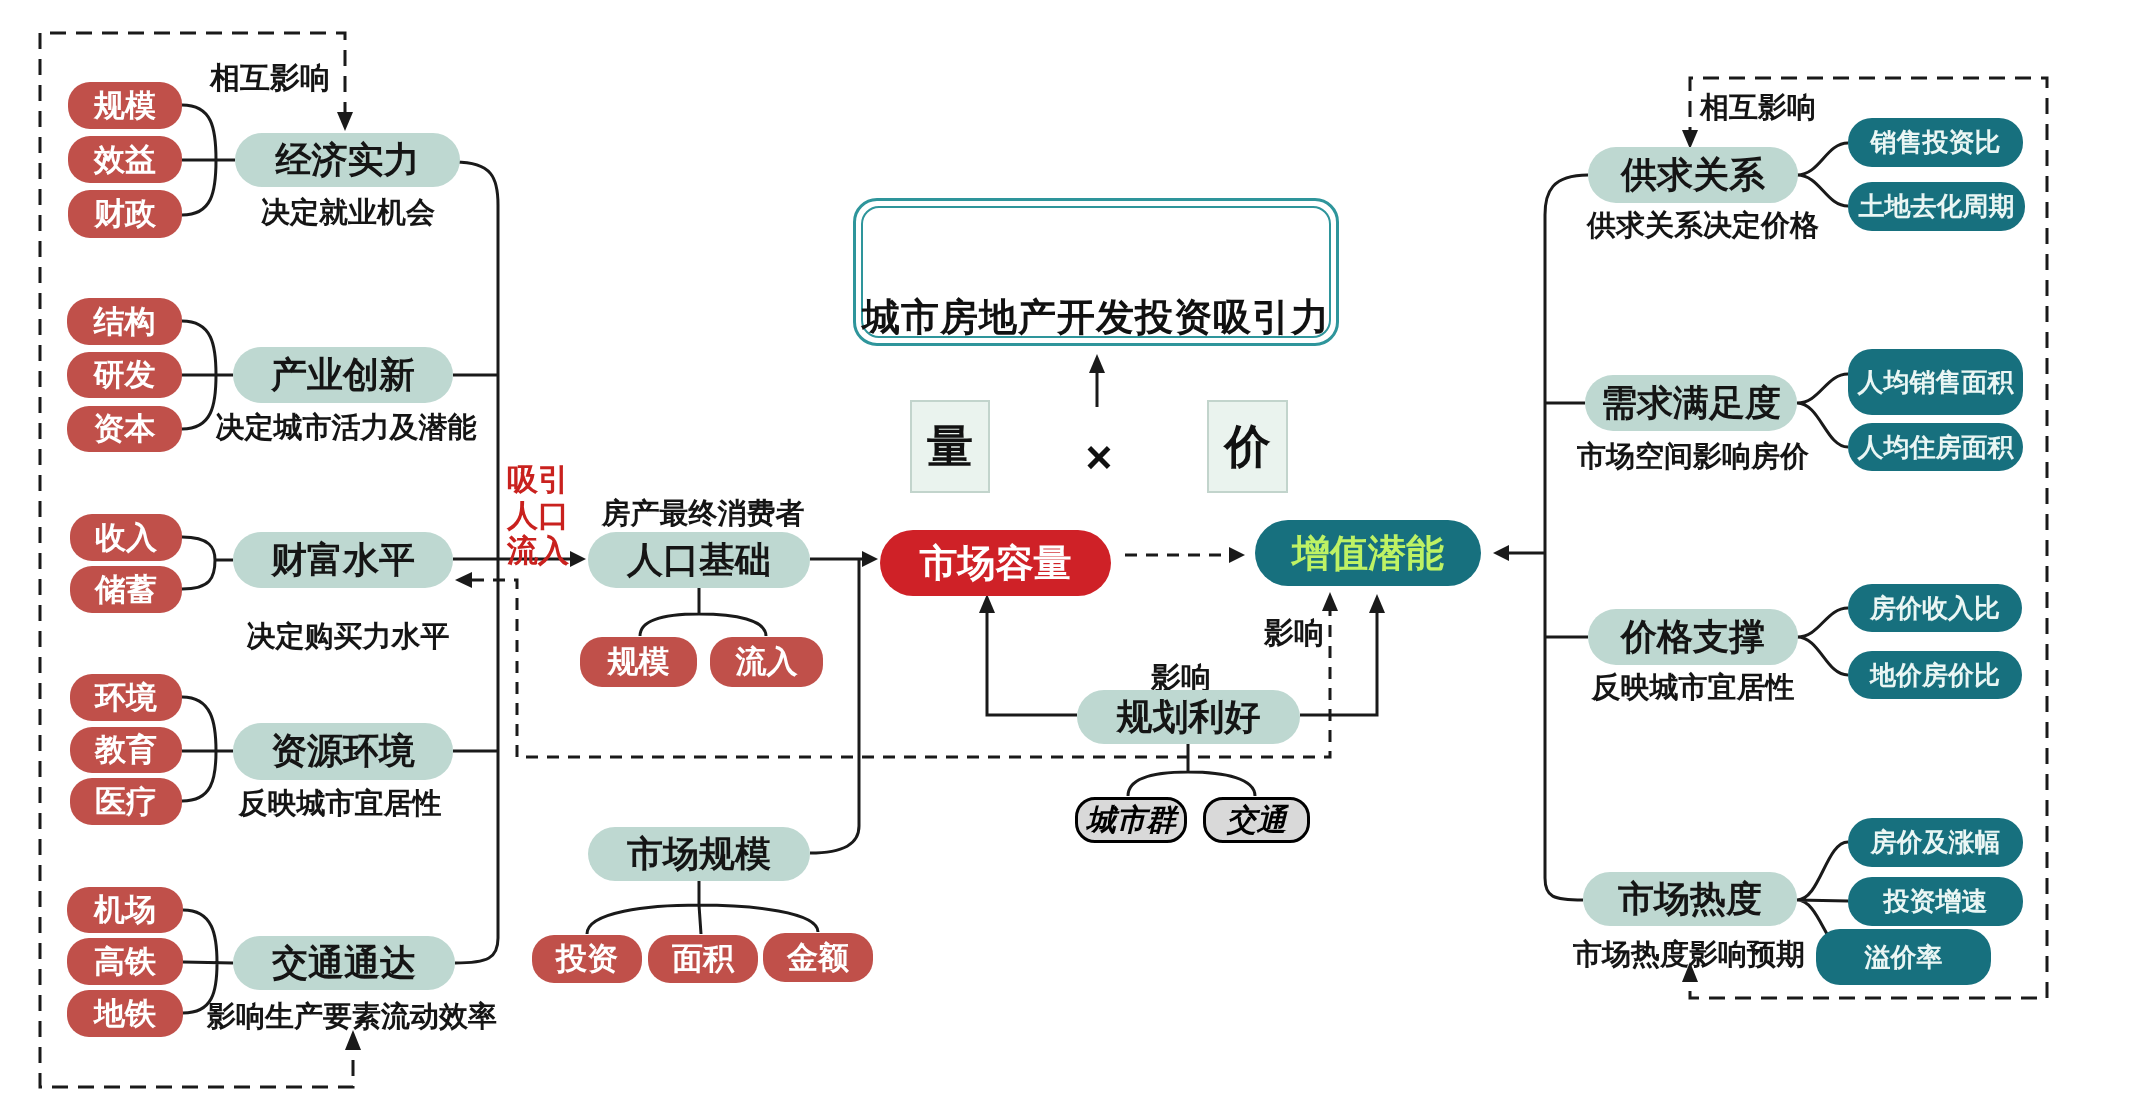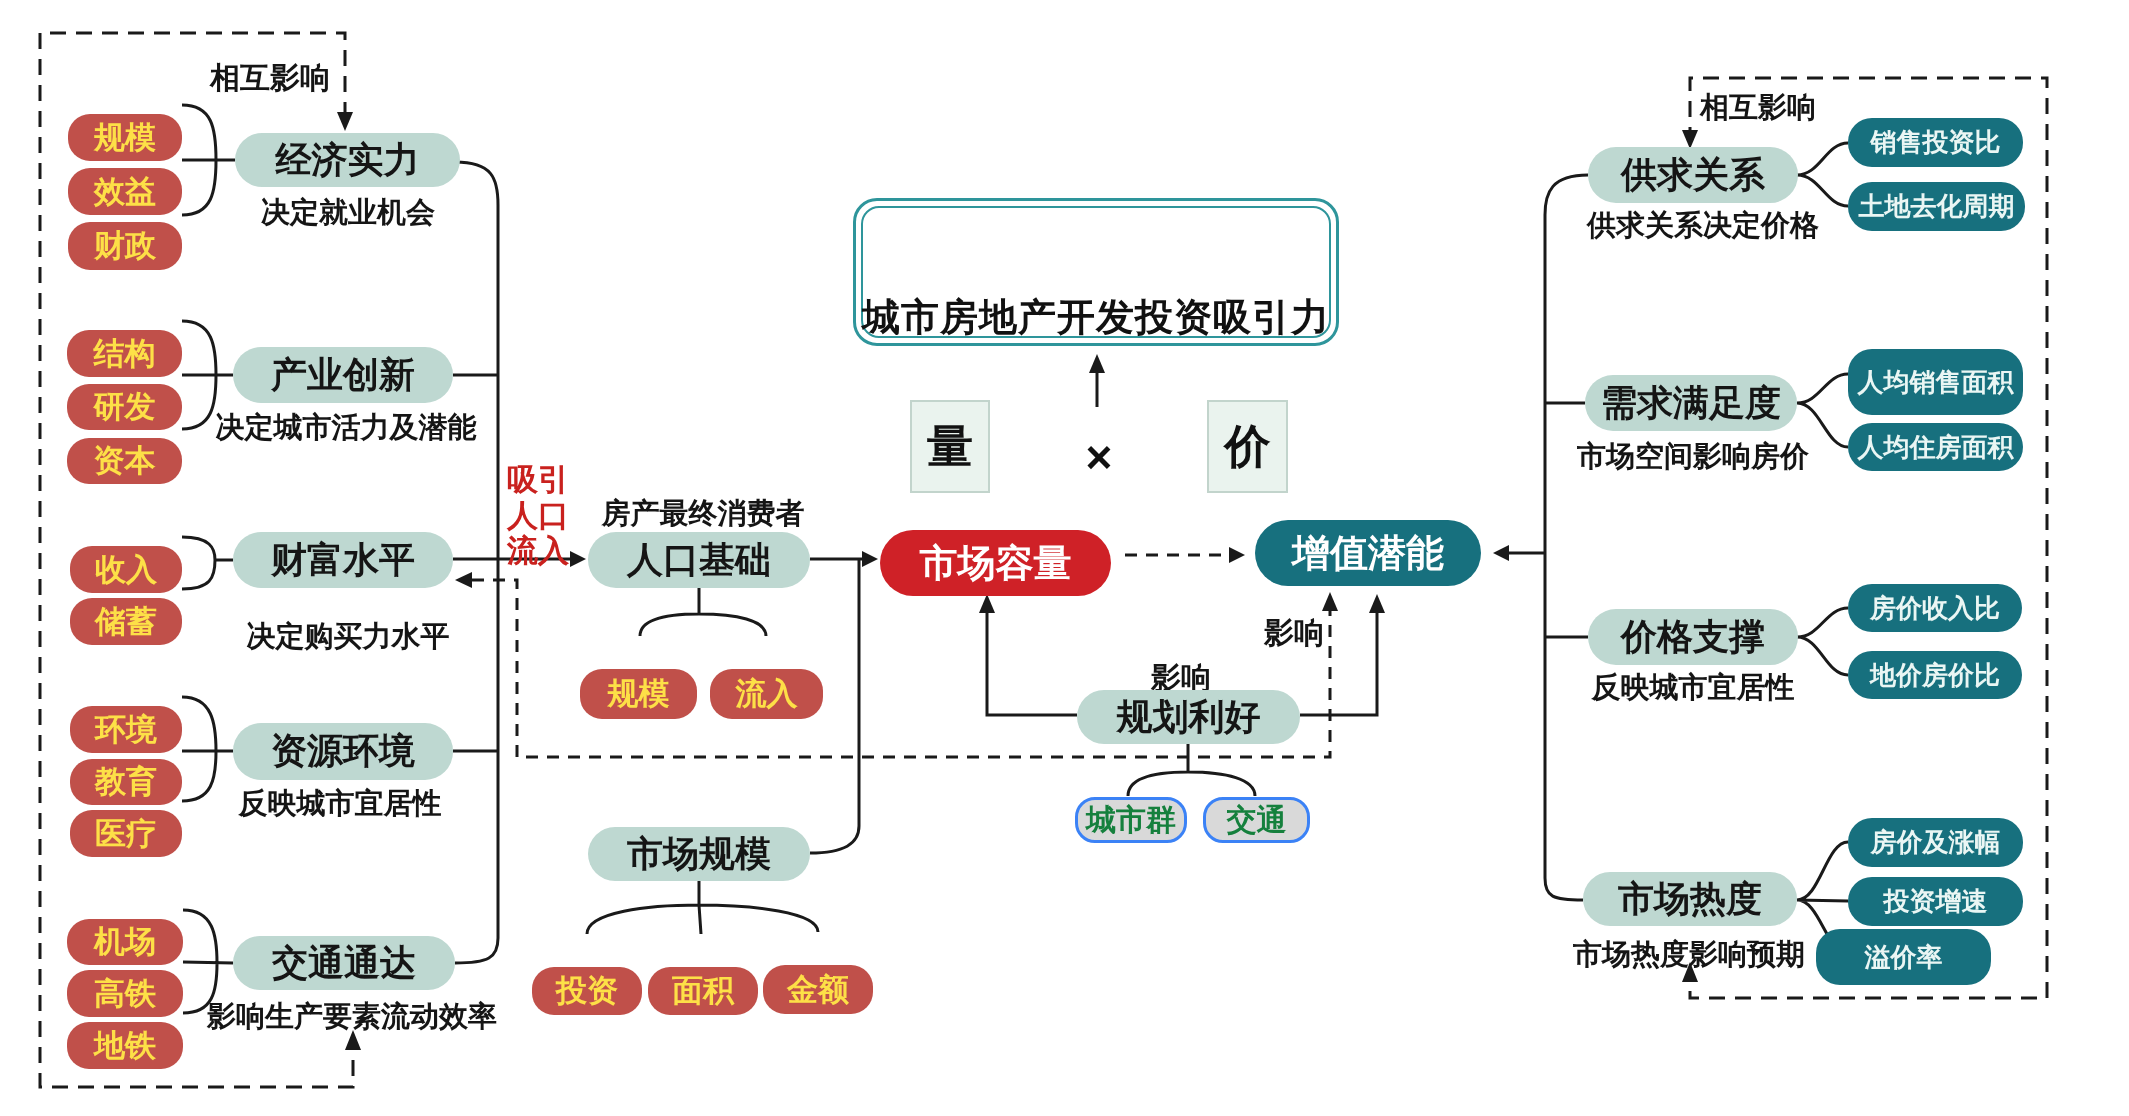--- a/index.html
+++ b/index.html
@@ -1,26 +1,26 @@
 <!DOCTYPE html>
 <html><head>
 <meta charset="utf-8">
 <style>
   html,body{margin:0;padding:0;background:#ffffff;}
   .canvas{position:relative;width:2129px;height:1116px;background:#ffffff;
           font-family:"Liberation Sans","DejaVu Sans",sans-serif;overflow:hidden;}
   svg.lines{position:absolute;left:0;top:0;width:2129px;height:1116px;}
   .pill{position:absolute;display:flex;align-items:center;justify-content:center;
         box-sizing:border-box;white-space:nowrap;font-weight:bold;}
-  .pill.redsm{background:#c0504a;color:#fde047;border-radius:22px;font-size:31px;margin-top:32px;}
+  .pill.redsm{background:#c0504a;color:#ffffff;border-radius:22px;font-size:31px;}
   .pill.cat{background:#bed8d1;color:#151515;border-radius:28px;font-size:36px;}
   .pill.bright{background:#cf2127;color:#fff;border-radius:33px;font-size:38px;}
-  .pill.dteal{background:#17707e;color:#ffffff;border-radius:33px;font-size:38px;}
+  .pill.dteal{background:#17707e;color:#bef264;border-radius:33px;font-size:38px;}
   .pill.tealsm{background:#17707e;color:#eaf6f4;border-radius:24px;font-size:26px;}
-  .pill.gray{background:#d9d9d9;color:#15803d;border:3px solid #3b82f6;border-radius:20px;font-size:30px;}
+  .pill.gray{background:#d9d9d9;color:#000000;border:3px solid #000000;border-radius:20px;font-size:30px;font-style:italic;}
   .desc{position:absolute;color:#151515;font-size:29px;font-weight:bold;white-space:nowrap;transform:translateX(-50%);}
   .lbl{position:absolute;color:#151515;font-size:30px;font-weight:bold;white-space:nowrap;}
   .lbl.center{transform:translateX(-50%);}
   .redlbl{position:absolute;color:#c9211e;font-size:31px;font-weight:bold;
           width:64px;line-height:1.15;word-break:break-all;}
   .titlebox{position:absolute;left:853px;top:198px;width:480px;height:142px;
             border:3px solid #2e959b;border-radius:24px;background:#fff;
             display:flex;align-items:flex-end;justify-content:center;}
   .titlebox .inner{position:absolute;left:5px;top:5px;right:5px;bottom:5px;
             border:2px solid #2e959b;border-radius:18px;}

